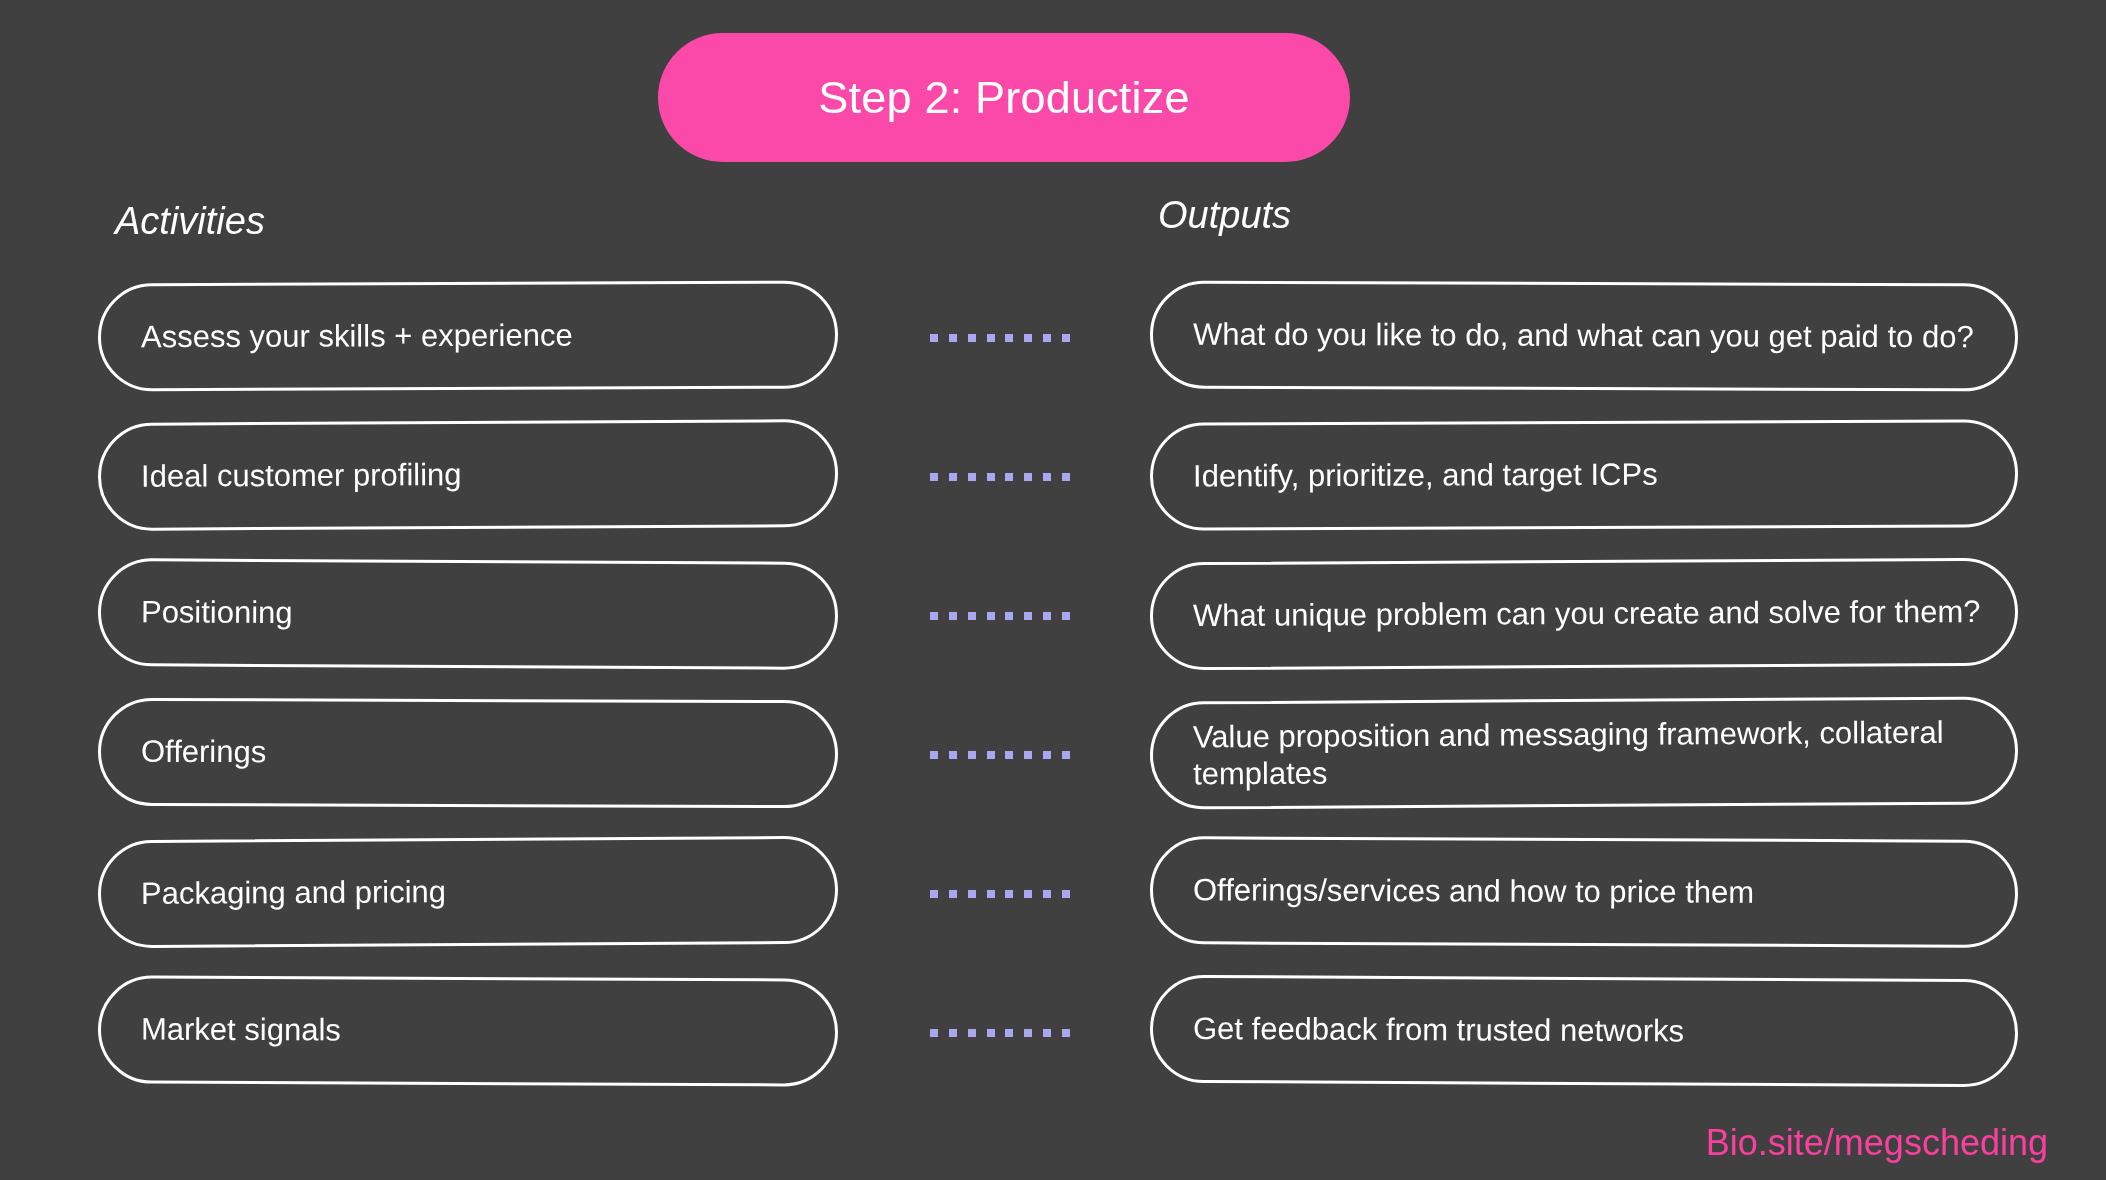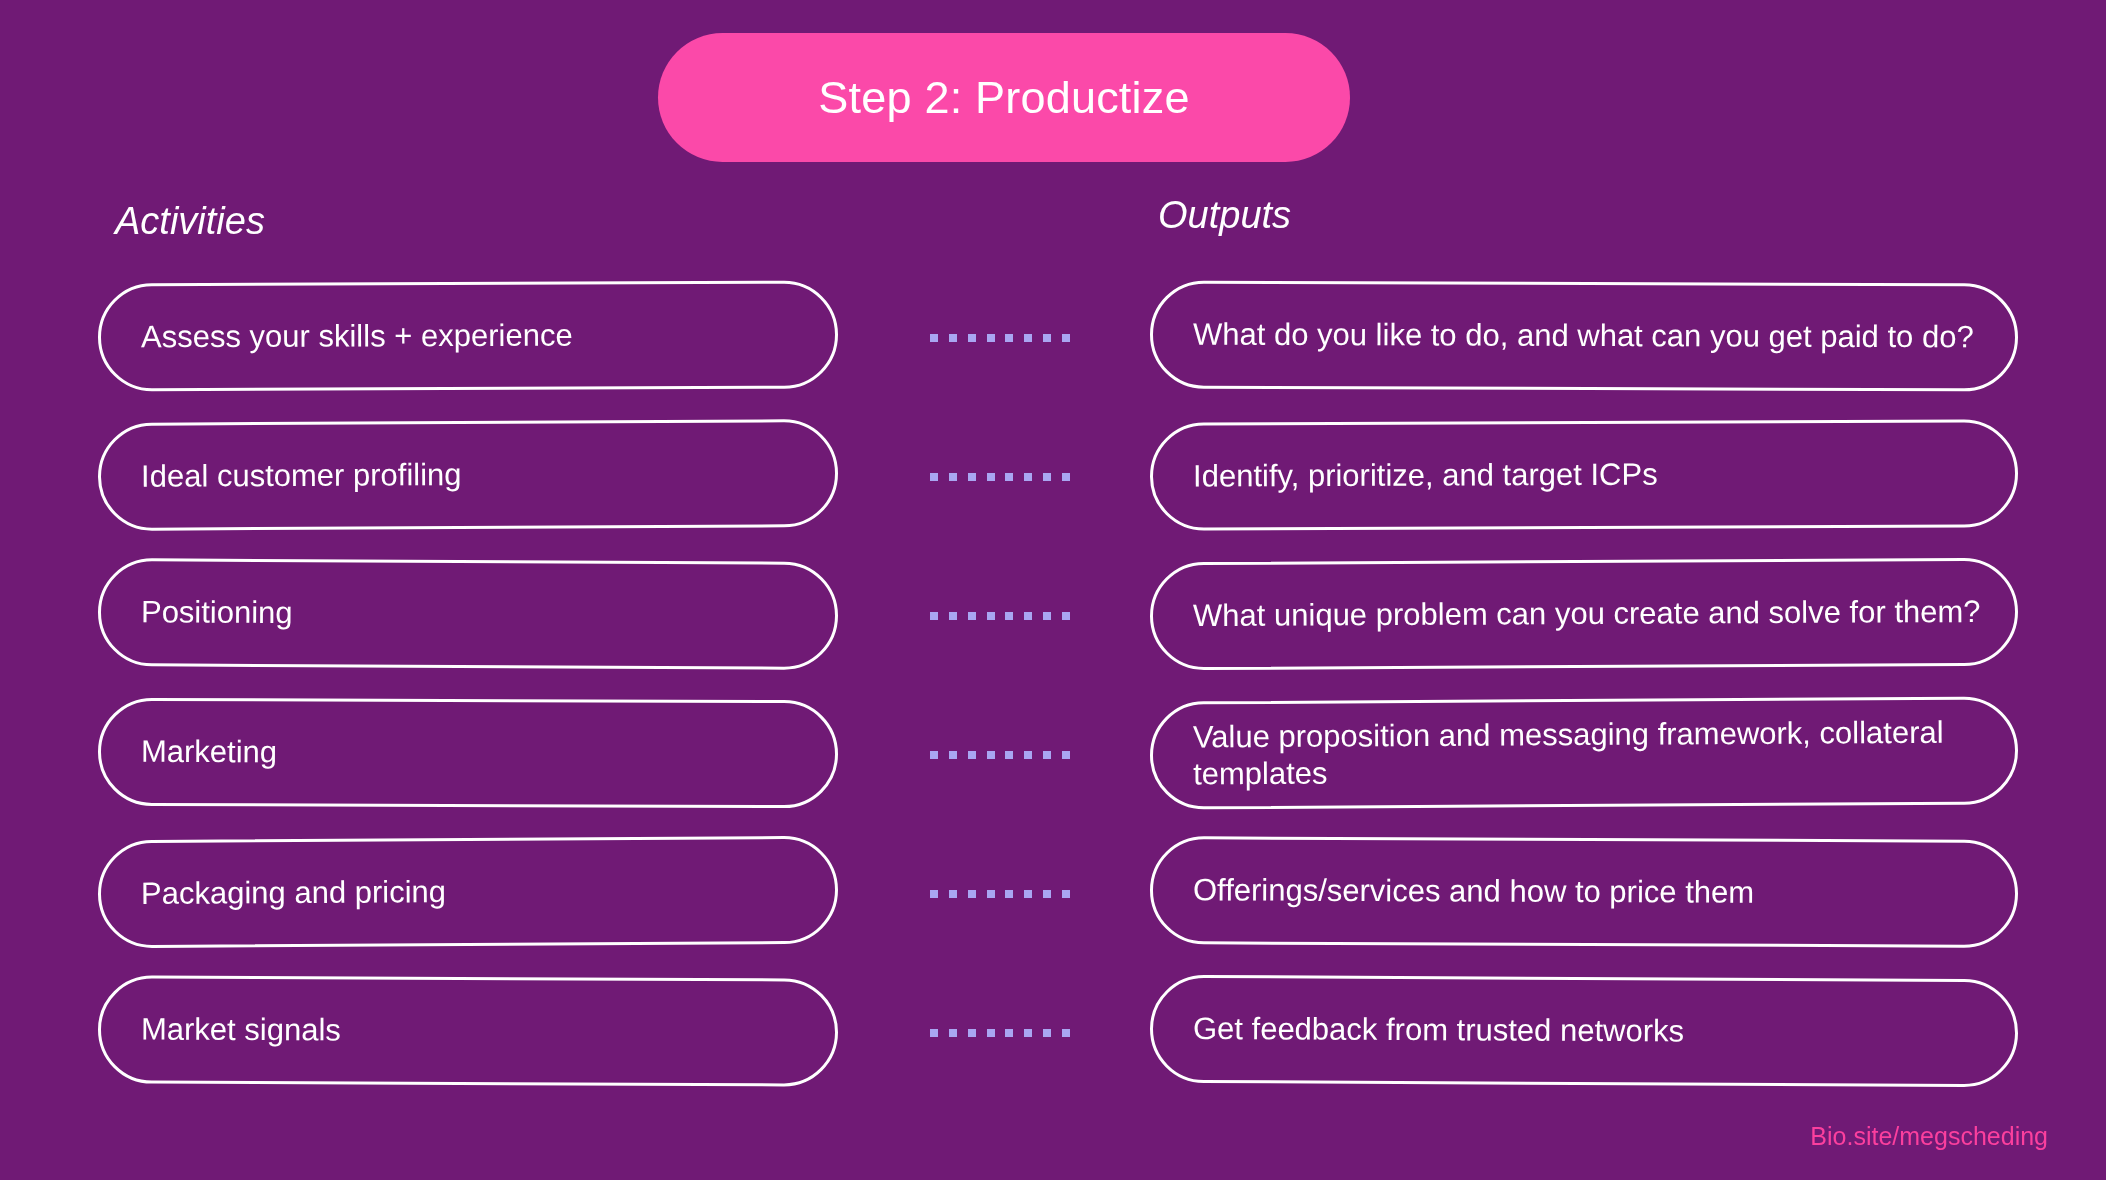--- a/index.html
+++ b/index.html
@@ -9,21 +9,21 @@
   body {
     width: 2106px;
     height: 1180px;
     overflow: hidden;
     font-family: "Liberation Sans", sans-serif;
   }
   #slide {
     position: relative;
     width: 2106px;
     height: 1180px;
-    background: #701a75;
+    background: #404040;
     overflow: hidden;
   }
 
   
   #title-pill {
     position: absolute;
     left: 658px;
     top: 33px;
     width: 692px;
     height: 129px;
@@ -165,21 +165,21 @@
     height: 8px;
     background: #a9a6f2;
   }
 
   
   #footer-link {
     position: absolute;
     right: 58px;
     top: 1122px;
     color: #fb3f9e;
-    font-size: 25px;
+    font-size: 36px;
     font-weight: 400;
     white-space: nowrap;
   }
 </style>
 </head>
 <body>
 
 <div id="slide">
 
   <div id="title-pill">
@@ -242,21 +242,21 @@
       <span class="dot"></span>
       <span class="dot"></span>
     </div>
     <div class="pill pill-right rot-c">
       <span class="pill-text">What unique problem can you create and solve for them?</span>
     </div>
   </div>
 
   <div class="row" style="top:699px">
     <div class="pill pill-left rot-b">
-      <span class="pill-text">Marketing</span>
+      <span class="pill-text">Offerings</span>
     </div>
     <div class="connector" style="top:52px">
       <span class="dot"></span>
       <span class="dot"></span>
       <span class="dot"></span>
       <span class="dot"></span>
       <span class="dot"></span>
       <span class="dot"></span>
       <span class="dot"></span>
       <span class="dot"></span>

